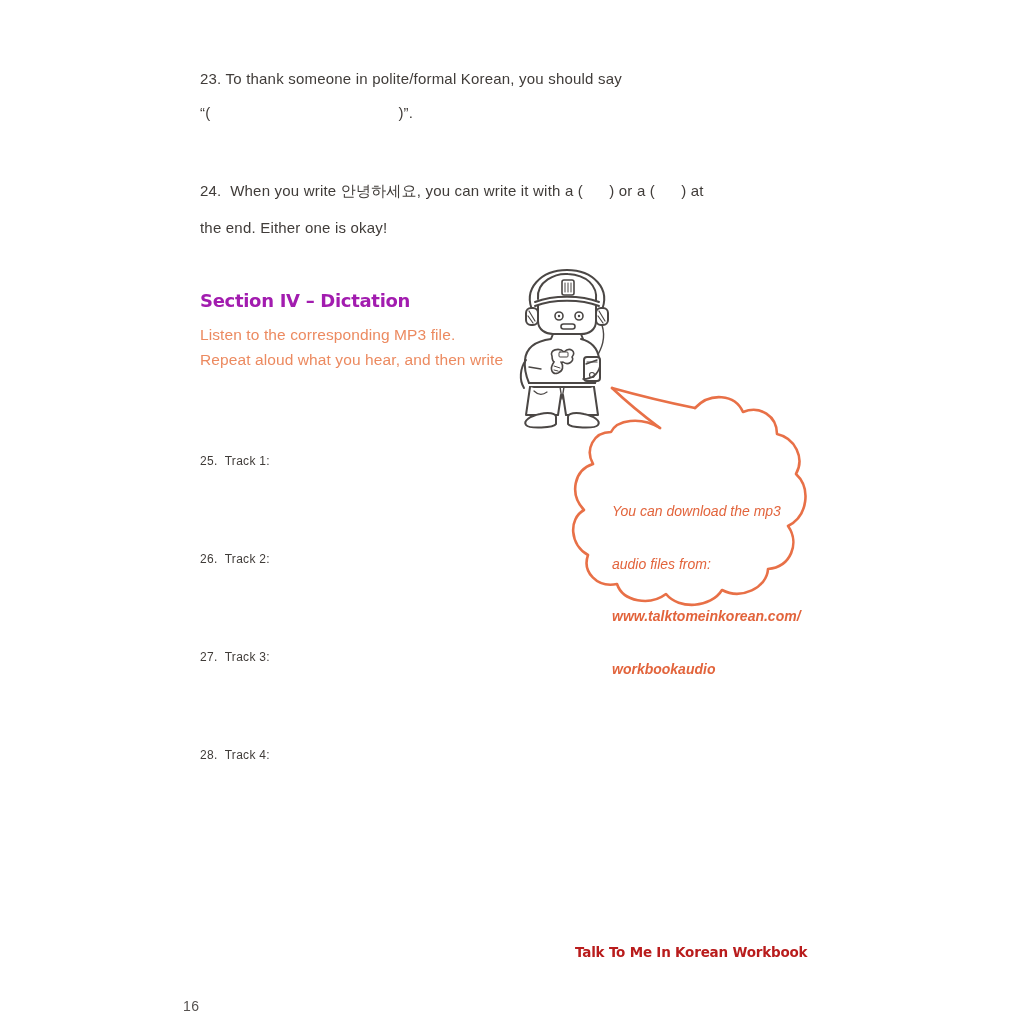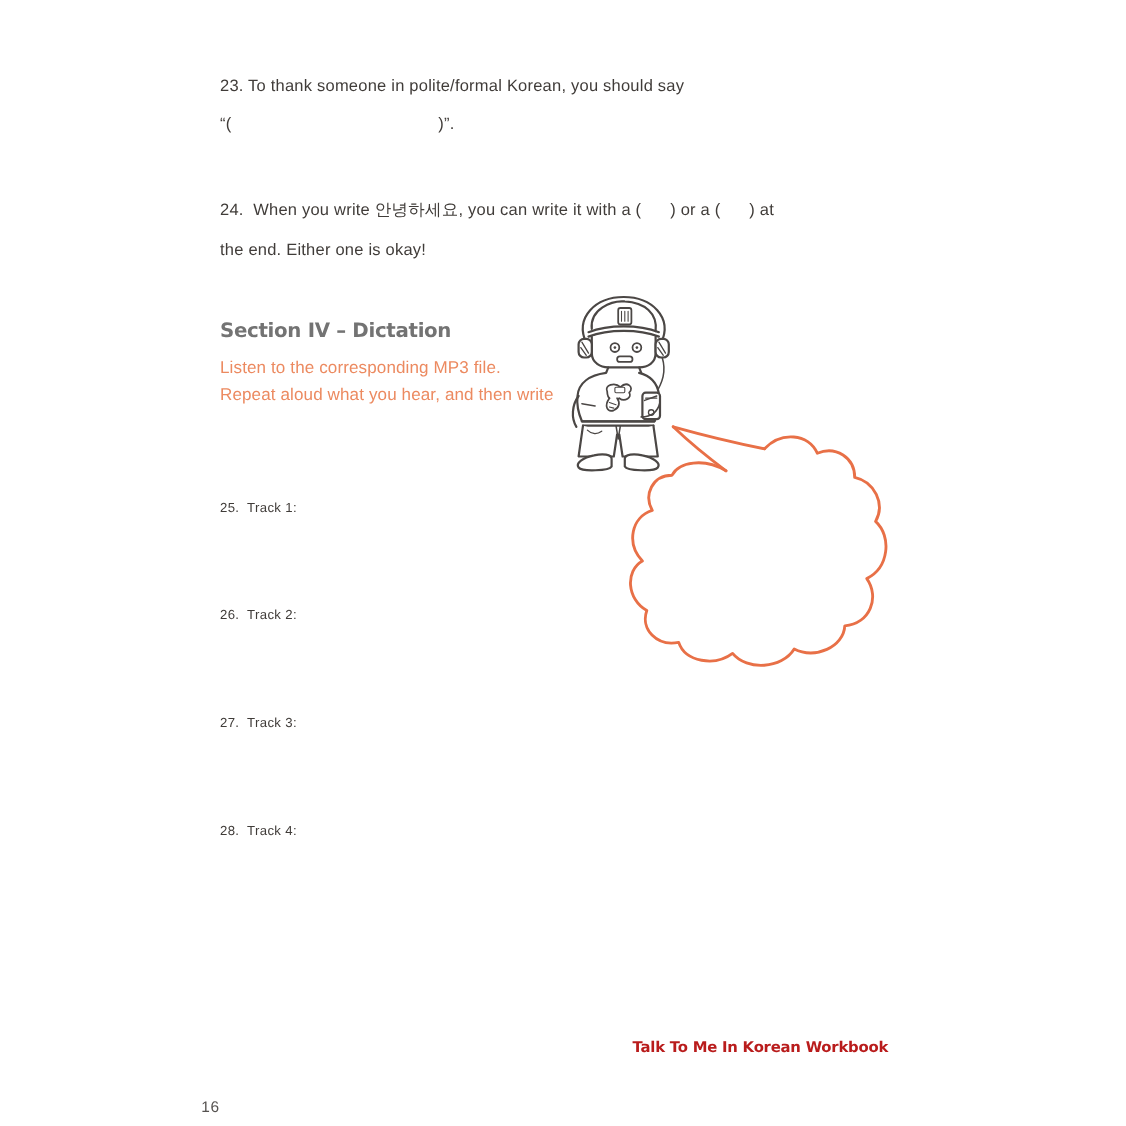--- a/index.html
+++ b/index.html
@@ -5,21 +5,21 @@
   html,body{margin:0;padding:0;background:#ffffff;}
   .page{position:relative;width:840px;height:1024px;background:#ffffff;overflow:hidden;
         font-family:"Liberation Sans",sans-serif;}
   .txt{position:absolute;color:#403c39;font-size:15px;line-height:21px;letter-spacing:.2px;white-space:pre;}
   .q23-l1{left:200px;top:68px;}
   .q23-l2{left:200px;top:102px;}
   .gap-spacer{display:inline-block;width:188px;}
   .q24-l1{left:200px;top:180px;}
   .q24-l2{left:200px;top:217px;}
   .section-heading{position:absolute;left:200px;top:290px;font-family:"DejaVu Sans",sans-serif;
-        font-weight:800;font-size:18px;letter-spacing:-.3px;color:#737373;white-space:pre;}
+        font-weight:800;font-size:18px;letter-spacing:-.3px;color:#a21caf;white-space:pre;}
   .instructions{position:absolute;left:200px;top:322px;}
   .instructions div{font-size:15.5px;line-height:25px;letter-spacing:.1px;white-space:pre;}
   .track{position:absolute;left:200px;font-size:12px;color:#403c39;letter-spacing:.3px;white-space:pre;}
   .track-1{top:454px;} .track-2{top:552px;} .track-3{top:650px;} .track-4{top:748px;}
   .mascot-svg{position:absolute;left:508px;top:268px;}
   .bubble-svg{position:absolute;left:555px;top:380px;}
   .bubble-text{position:absolute;left:612px;top:468px;font-style:italic;font-size:14px;
         line-height:17.5px;white-space:pre;}
   .bubble-text .bold{font-weight:700;}
   .footer-page{position:absolute;left:183px;top:998px;font-size:14px;color:#565250;letter-spacing:.5px;text-align:center;}
@@ -113,20 +113,26 @@
              C 95 226, 68 222, 62 204
              C 42 208, 27 192, 33 175
              C 15 165, 13 139, 29 130
              C 14 114, 19 90, 38 84
              C 30 70, 38 52, 56 52
              C 62 40, 85 36, 105 48" fill="#ffffff"></path>
     <path d="M105 48 Q 78 28 57 8" fill="none"></path>
     <path d="M57 8 Q 100 20 140 28" fill="none"></path>
   </svg>
 
+  <div class="bubble-text" style="color:#e2643c;">
+    <div>You can download the mp3</div>
+    <div>audio files from:</div>
+    <div class="bold">www.talktomeinkorean.com/</div>
+    <div class="bold">workbookaudio</div>
+  </div>
 
   <div class="track track-1"><span>25.</span><span>  </span><span>Track 1:</span></div>
   <div class="track track-2"><span>26.</span><span>  </span><span>Track 2:</span></div>
   <div class="track track-3"><span>27.</span><span>  </span><span>Track 3:</span></div>
   <div class="track track-4"><span>28.</span><span>  </span><span>Track 4:</span></div>
 
   <div class="footer-page">16</div>
   <div class="footer-brand">Talk To Me In Korean Workbook</div>
 
 </div>

